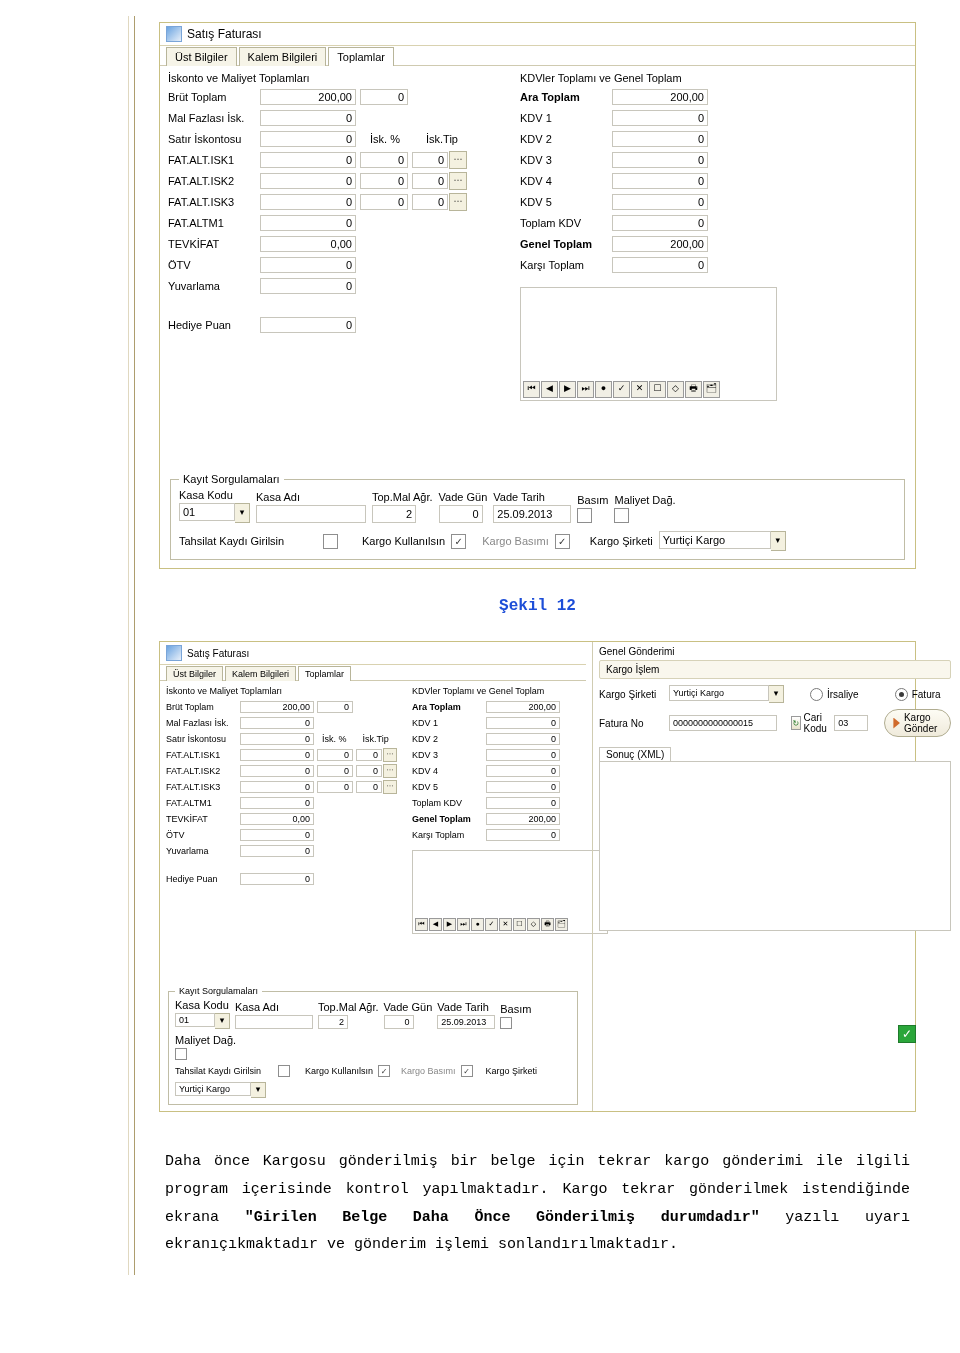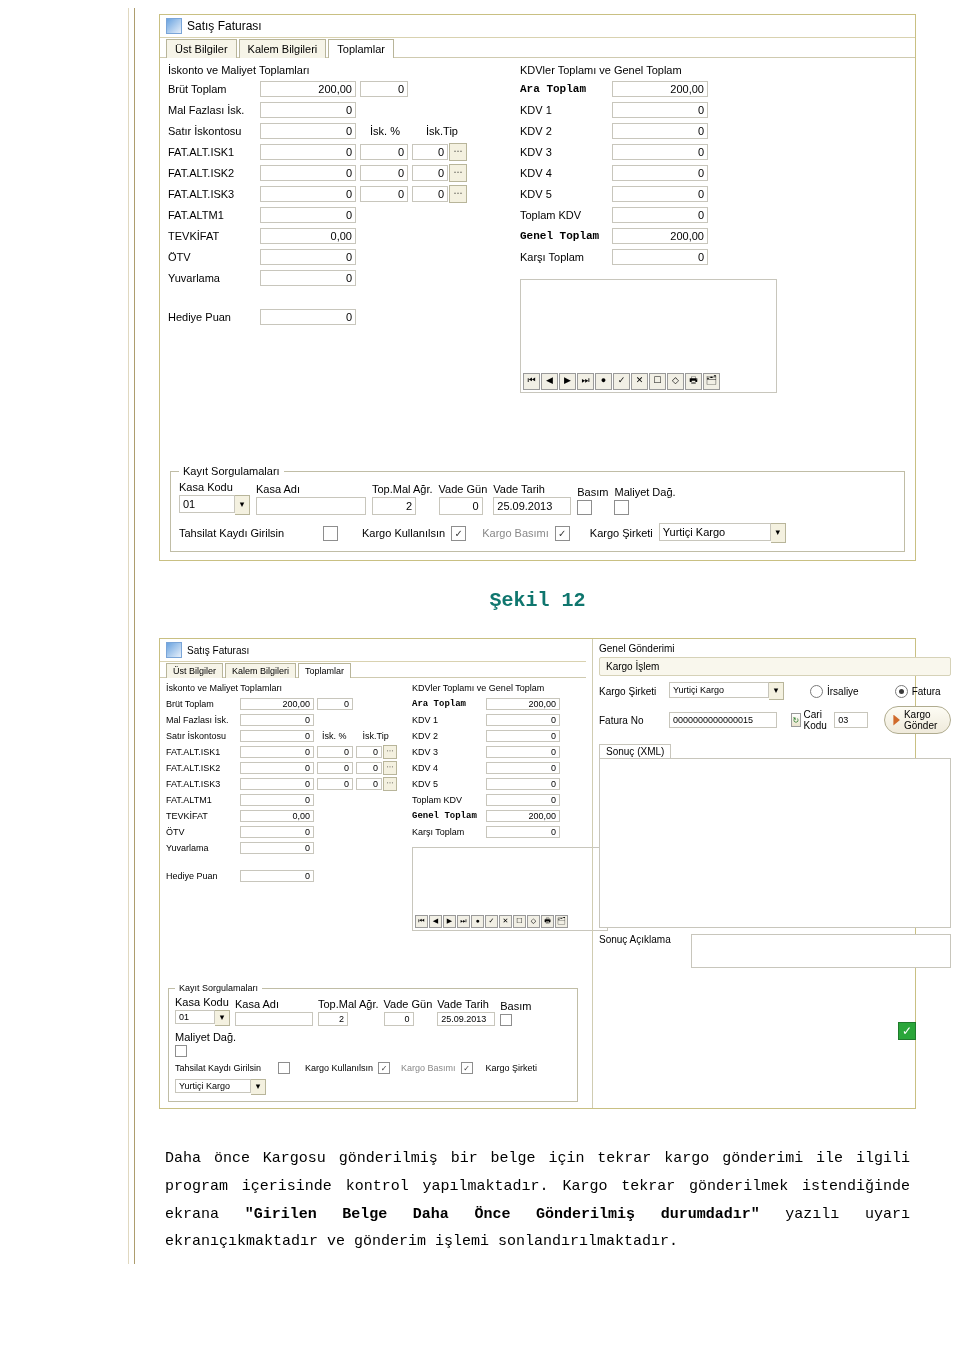--- a/index.html
+++ b/index.html
@@ -1,16 +1,16 @@
 <!DOCTYPE html>
 <html><head>
 <meta charset="utf-8">
 <style>
   html,body{margin:0;padding:0;background:#fff;font-family:Arial,Helvetica,sans-serif;color:#000;}
-  .page{width:922px;margin:8px auto;position:relative;}
+  .page{width:922px;margin:16px auto;position:relative;}
   .left-rail{position:absolute;left:115px;top:0;width:1px;height:1353px;background:#ad9d6e;}
   .left-rail2{position:absolute;left:109px;top:0;width:1px;height:1353px;background:#e0d8c0;}
   .content{margin-left:140px;margin-right:25px;padding-top:6px;}
   .winbox{border:1px solid #c9c083;background:#fff;margin-bottom:28px;}
   .titlebar{display:flex;align-items:center;gap:5px;background:#fff;border-bottom:1px solid #d9d2b0;padding:3px 6px;}
   .appicon{width:14px;height:14px;display:inline-block;background:linear-gradient(135deg,#6aa3e0,#e8f0fa);border:1px solid #7aa5d8;}
   .titlebar .txt{font-size:12px;}
   .tablist{display:flex;align-items:flex-end;padding:0 6px;background:#fff;border-bottom:1px solid #cfcab0;}
   .tab{font-size:11px;padding:3px 8px;border:1px solid #b8b59a;border-bottom:none;margin-right:2px;background:#f6f4e8;position:relative;top:1px;}
   .tab.active{background:#fff;border-color:#b8b59a;font-weight:normal;z-index:2;}
@@ -19,34 +19,34 @@
   .cols{display:flex;gap:22px;}
   .col{flex:0 0 auto;}
   .form-row{display:flex;align-items:center;font-size:11px;margin-bottom:3px;height:18px;}
   .form-row .lbl{flex:0 0 92px;}
   .inp{height:16px;border:1px solid #c8c6bc;background:#fff;font-size:11px;text-align:right;padding:0 3px;box-sizing:border-box;}
   .inp[readonly]{background:#fff;}
   .w-lg{width:96px;padding-left:39px;}
   .w-sm{width:48px;}
   .w-xs{width:36px;}
   .minibtn{width:16px;height:16px;border:1px solid #b8b59a;background:#f4f1e0;font-size:9px;line-height:14px;text-align:center;display:inline-block;margin-left:1px;}
-  .bold{font-weight:bold;font-family:Liberation Mono, monospace;}
+  .bold{font-weight:bold;}
   .notebox{border:1px solid #c8c6bc;height:112px;background:#fff;position:relative;width:255px;}
   .toolbar{position:absolute;left:2px;bottom:2px;display:flex;gap:1px;}
   .tbtn{width:15px;height:15px;border:1px solid #9a9a9a;background:#f1efe5;font-size:9px;line-height:13px;text-align:center;}
   fieldset.kayit{border:1px solid #c0bda6;margin-top:72px;padding:4px 8px 8px 8px;}
   fieldset.kayit legend{font-size:11px;padding:0 4px;}
   .krow{display:flex;flex-wrap:wrap;align-items:flex-end;gap:6px;font-size:11px;}
   .kcol{display:flex;flex-direction:column;gap:2px;}
   .kcol .kl{font-size:11px;}
   .select{display:flex;}
   .select .arrow{width:14px;height:18px;border:1px solid #b8b59a;border-left:none;background:#f4f1e0;font-size:9px;line-height:16px;text-align:center;}
   .chk{width:13px;height:13px;border:1px solid #8e8e8e;background:#fff;display:inline-flex;align-items:center;justify-content:center;font-size:10px;}
   .chk.on::after{content:"✓";color:#3a3a3a;}
-  .caption{font-family:"Courier New",monospace;color:#0f766e;font-weight:bold;font-size:20px;text-align:center;margin:18px 0 26px 0;}
+  .caption{font-family:"Courier New",monospace;color:#1d4ed8;font-weight:bold;font-size:16px;text-align:center;margin:18px 0 26px 0;}
   .small .titlebar .txt{font-size:10px;}
   .small .tab{font-size:9px;padding:2px 6px;}
   .small .body{padding:3px 6px 6px 6px;}
   .small .section-title{font-size:9px;}
   .small .form-row{font-size:9px;height:14px;margin-bottom:2px;}
   .small .form-row .lbl{flex:0 0 74px;}
   .small .inp{height:12px;font-size:9px;}
   .small .w-lg{width:74px;}
   .small .w-sm{width:36px;}
   .small .w-xs{width:26px;}
@@ -481,24 +481,20 @@
               <input class="inp" style="width: 34px; height: 16px;" value="03">
             </span>
             <span style="flex:1"></span>
             <span class="btn">
                 <span class="ic"></span>
                 <span>Kargo Gönder</span>
               </span>
           </div>
           <div style="font-size:10px;border:1px solid #c8c6bc;display:inline-block;padding:1px 6px;border-bottom:none;background:#fff;position:relative;top:1px">Sonuç (XML)</div>
           <div class="yanit-box"></div>
-          <div class="sonuc-row">
-            <span class="kl">Sonuç Açıklama</span>
-            <textarea style=""></textarea>
-          </div>
         </div>
       </div>
       <div class="green-tick">✓</div>
     </div>
 
 
     <div class="prose">
       <span>Daha önce Kargosu gönderilmiş bir belge için tekrar kargo gönderimi ile ilgili program içerisinde kontrol yapılmaktadır. Kargo tekrar gönderilmek istendiğinde ekrana </span><b>"Girilen Belge Daha Önce Gönderilmiş durumdadır"</b><span> yazılı uyarı ekranıçıkmaktadır ve gönderim işlemi sonlandırılmaktadır.</span>
     </div>
 

